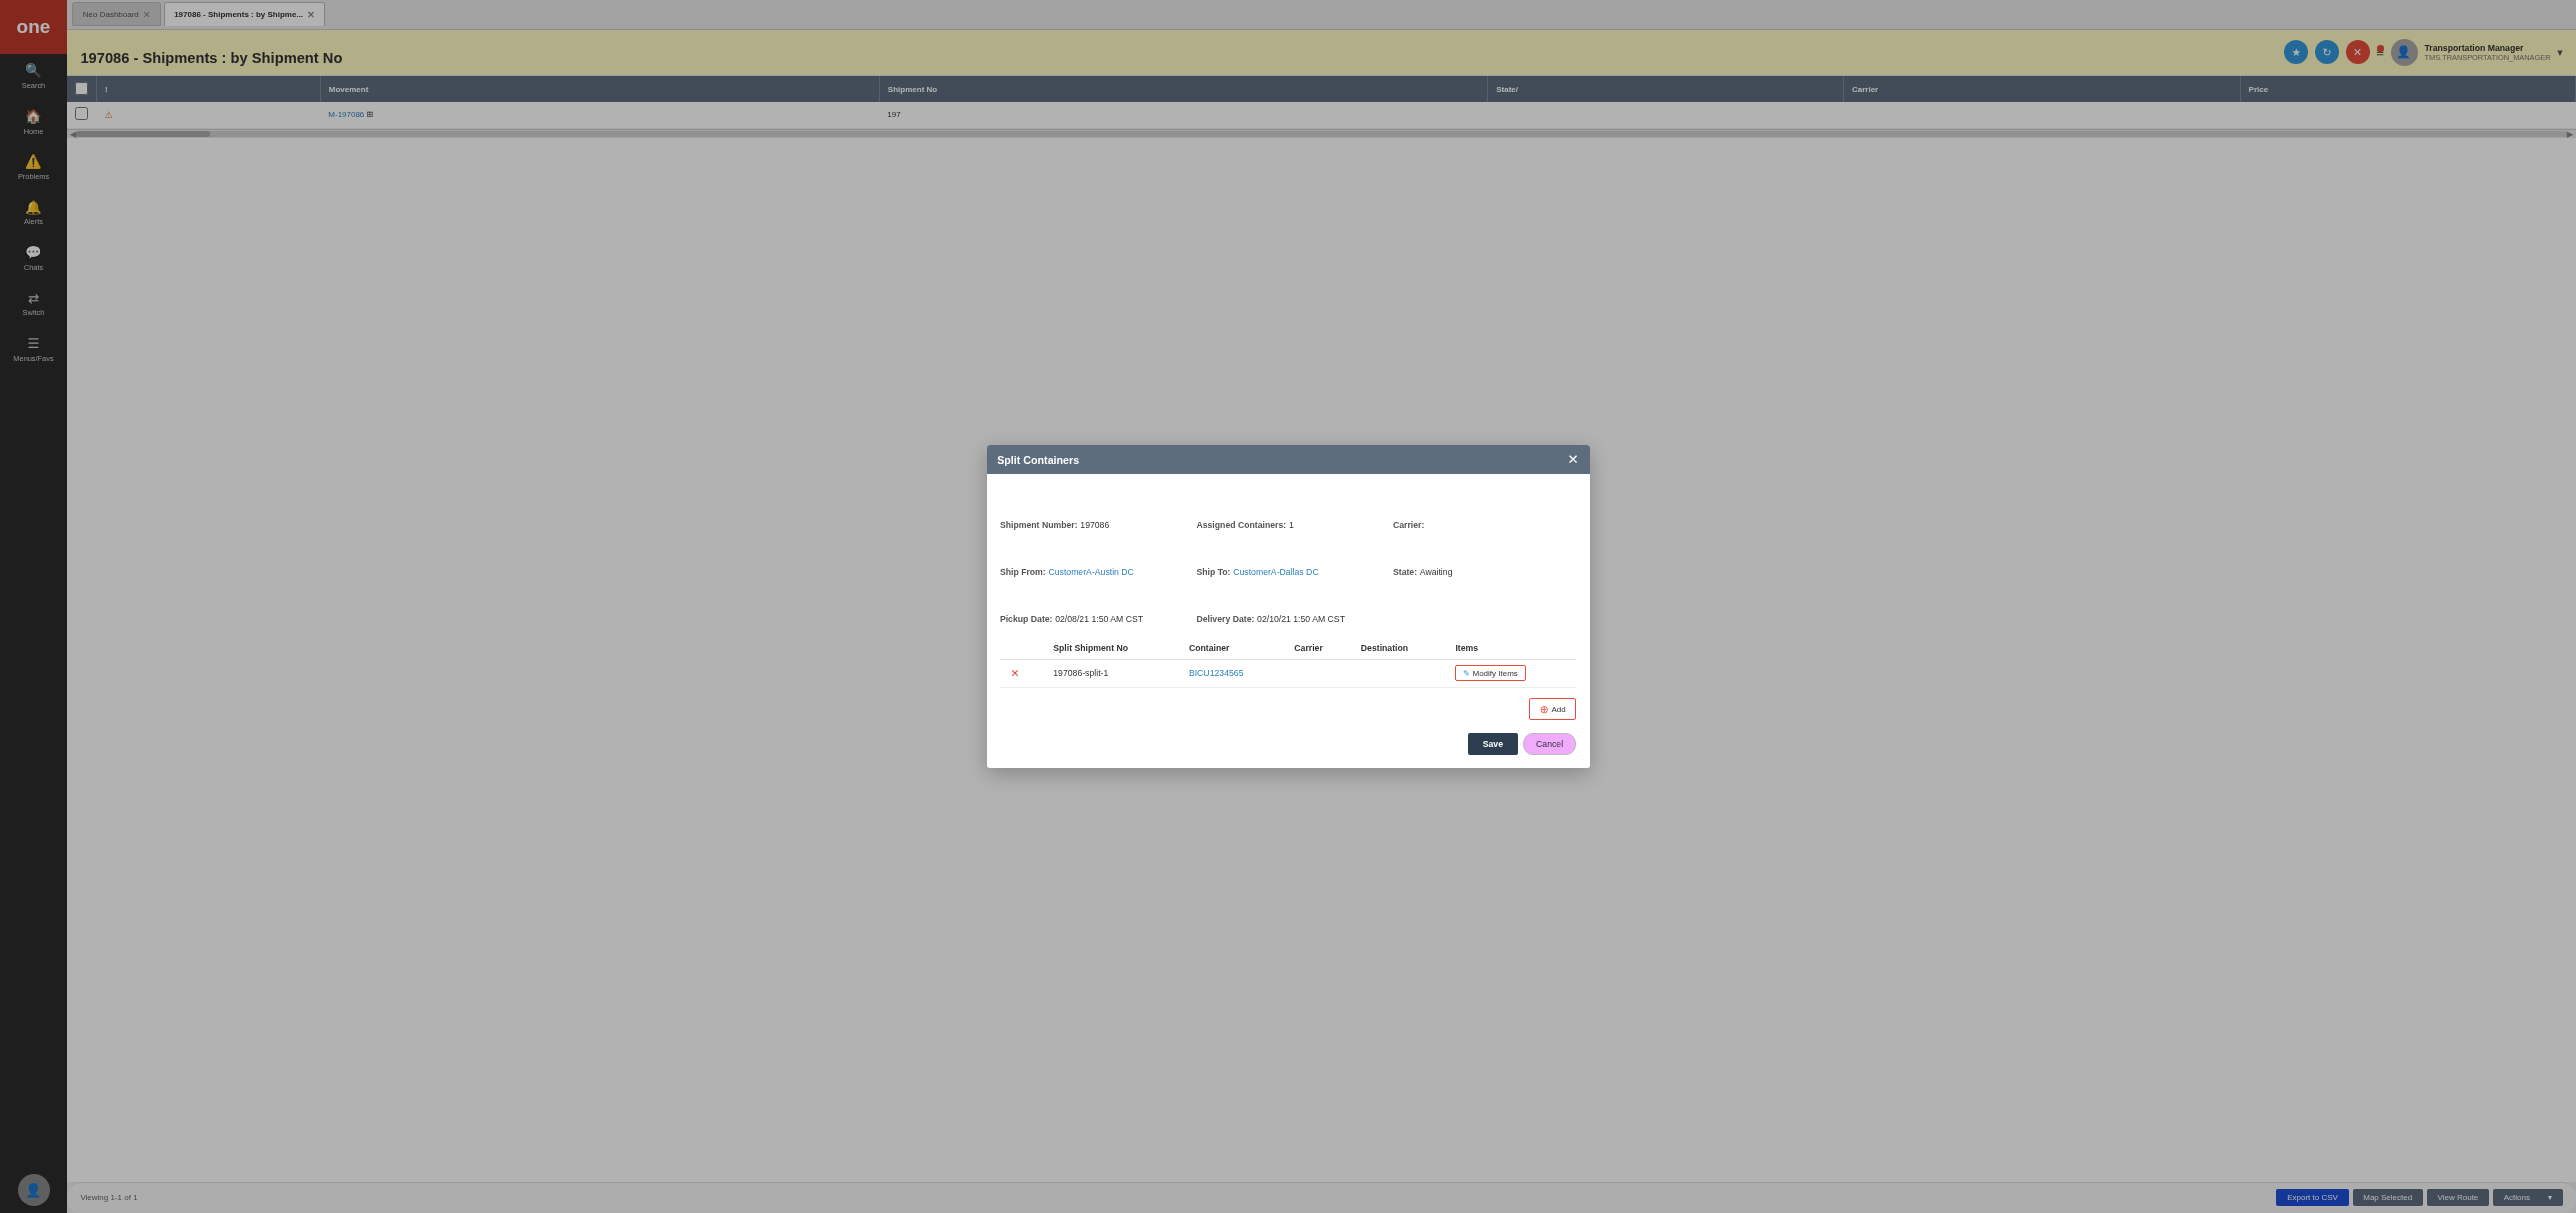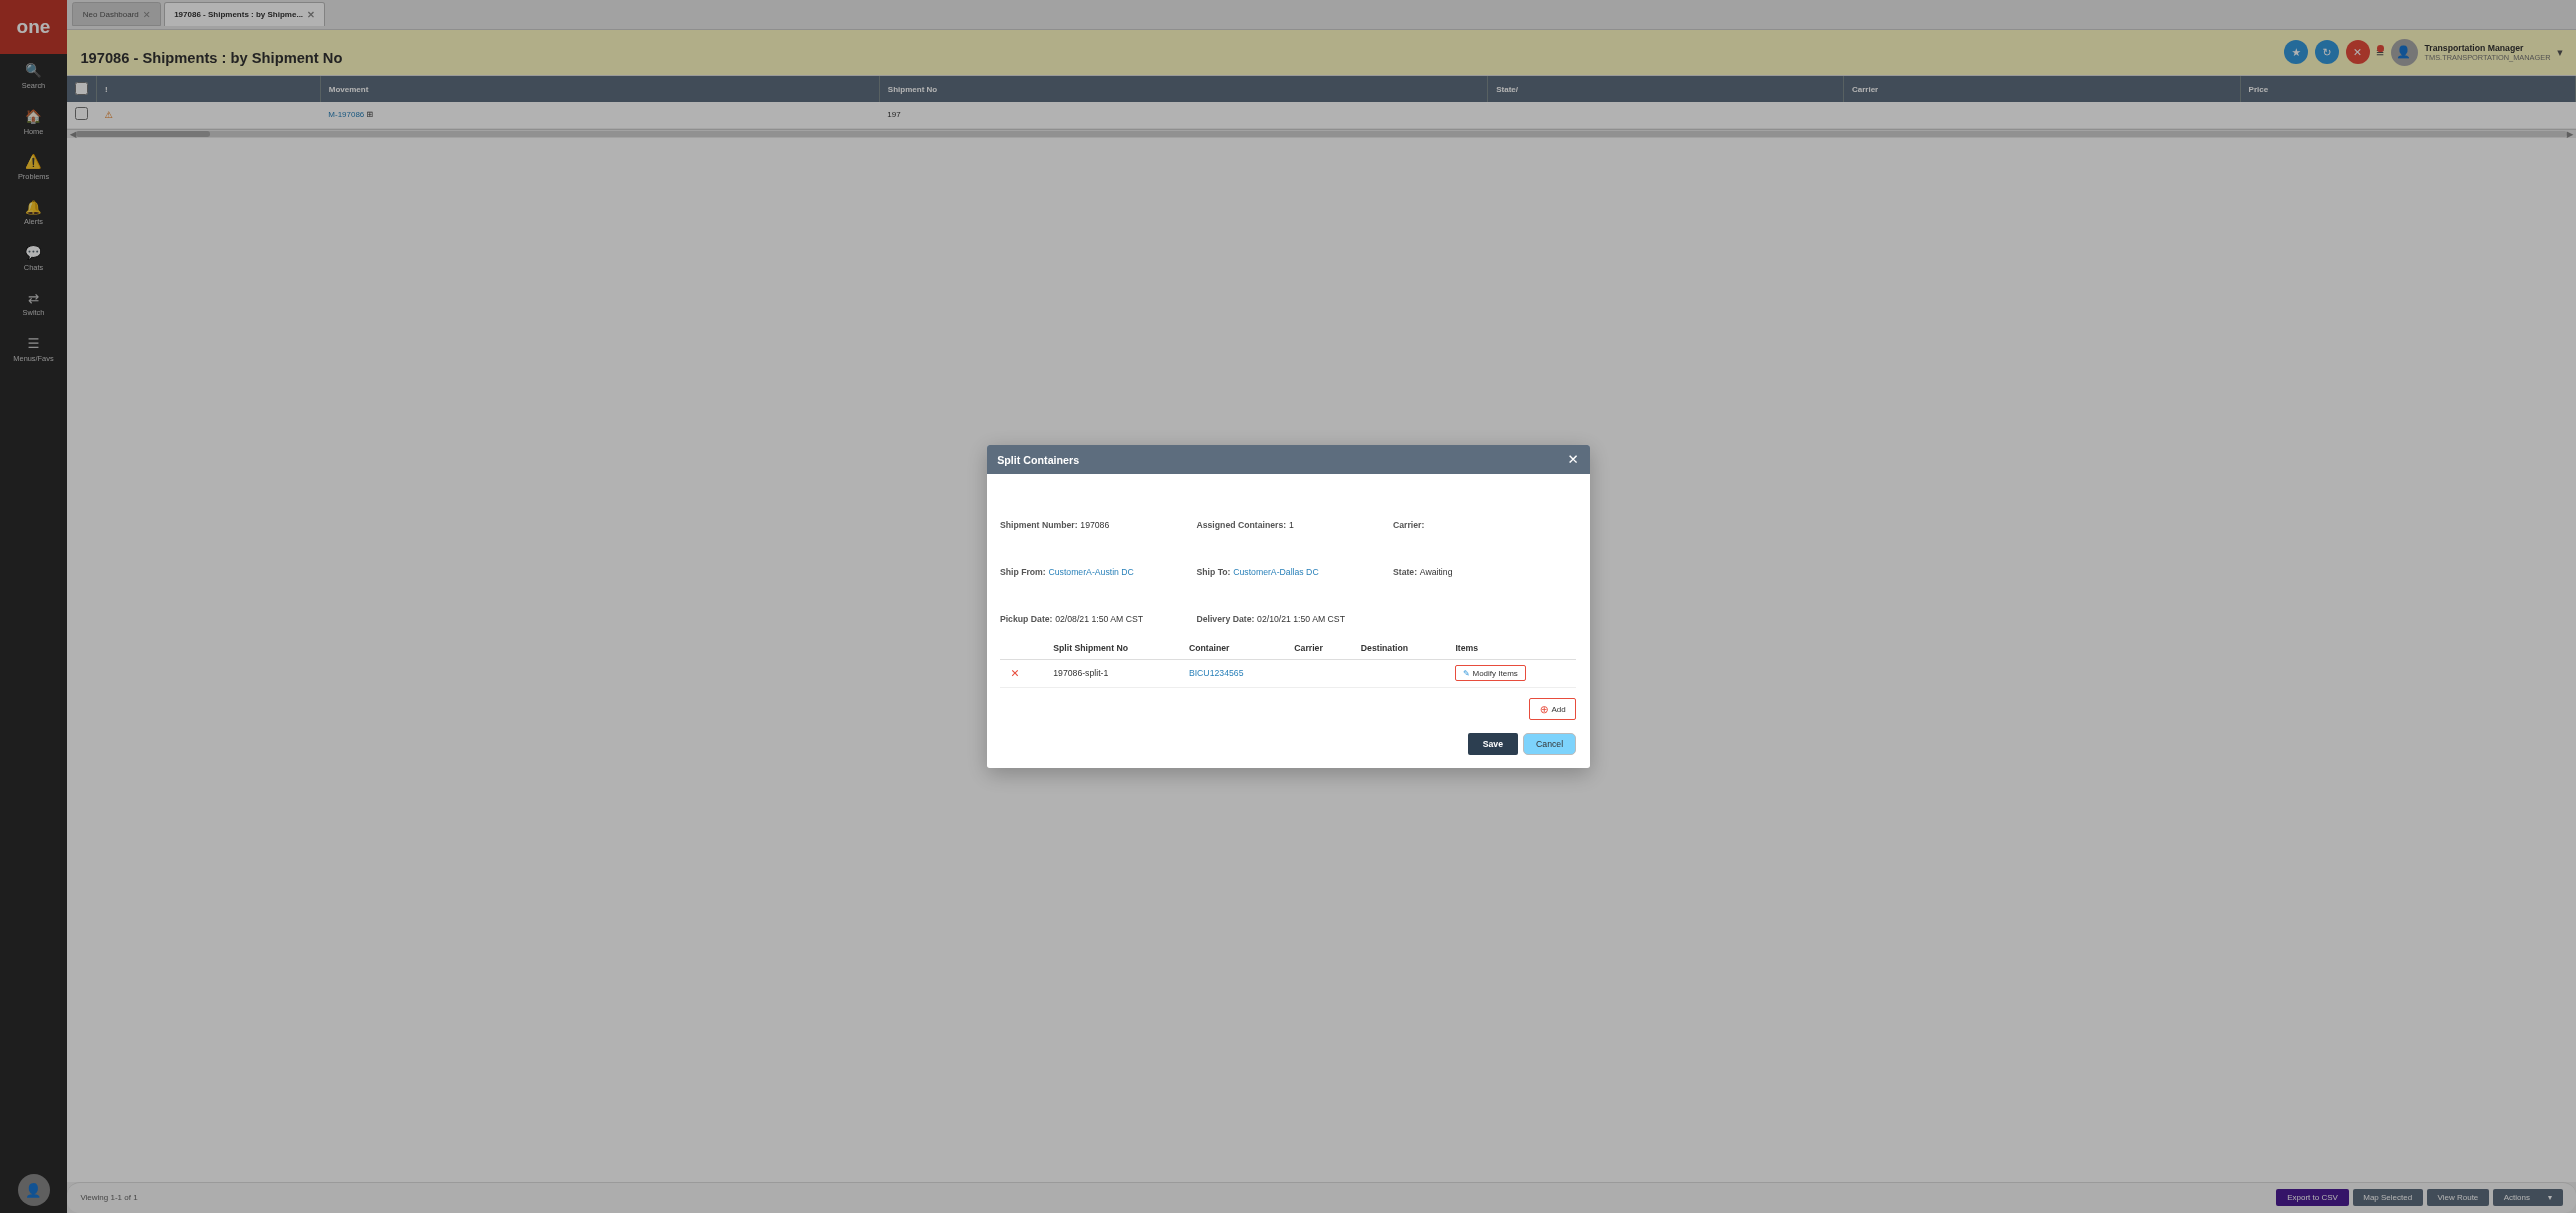--- a/index.html
+++ b/index.html
@@ -111,21 +111,21 @@
       background: #f8f8f8; border-top: 0.7px solid #ddd;
       padding: 6.7px 13.4px; display: flex; align-items: center;
       justify-content: space-between; flex-shrink: 0; border-radius: 13px;
     }
     .viewing-text { font-size: 8px; color: #666; }
     .footer-buttons { display: flex; gap: 4px; }
     .footer-btn {
       padding: 4px 10.7px; border: none; border-radius: 2px;
       font-size: 8px; cursor: pointer; color: white;
     }
-    .btn-export { background: #4c1d95; margin-left: 14px; }
+    .btn-export { background: #1d4ed8; margin-left: 14px; }
     .btn-map { background: #5d6d7e; }
     .btn-route { background: #5d6d7e; }
     .btn-actions { background: #5d6d7e; display: flex; align-items: center; gap: 18px; }
 
     
     .h-scroll {
       height: 9.4px; background: #e8e8e8; border-top: 0.7px solid #ccc;
       display: flex; align-items: center; padding: 0 2.7px;
     }
     .h-scroll-track { flex: 1; background: #d0d0d0; height: 5.4px; border-radius: 2.7px; }
@@ -192,22 +192,22 @@
     .modal-footer {
       display: flex; justify-content: flex-end; gap: 5.4px;
       padding: 0 13.4px 13.4px;
     }
     .save-btn {
       padding: 4.7px 14.7px; background: #2c3e50; color: white;
       border: none; border-radius: 2px; font-size: 8.7px; cursor: pointer;
       font-weight: bold;
     }
     .cancel-btn {
-      padding: 4.7px 12px; background: #7dd3fc; color: #333;
-      border: 0.7px solid #bbb; border-radius: 5px; font-size: 8.7px; cursor: pointer;
+      padding: 4.7px 12px; background: #f0abfc; color: #333;
+      border: 0.7px solid #bbb; border-radius: 10px; font-size: 8.7px; cursor: pointer;
     }
 
     .clearfix::after { content: ''; display: table; clear: both; }
   </style>
 </head>
 <body>
 
 <div class="sidebar">
   <div class="sidebar-logo">
     <span>one</span>

